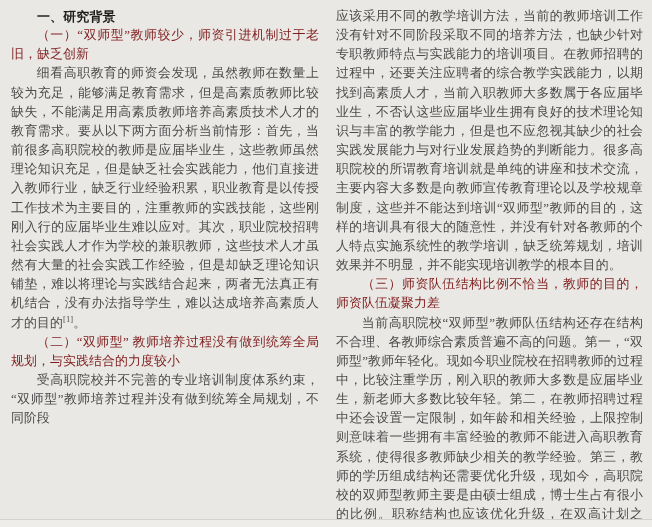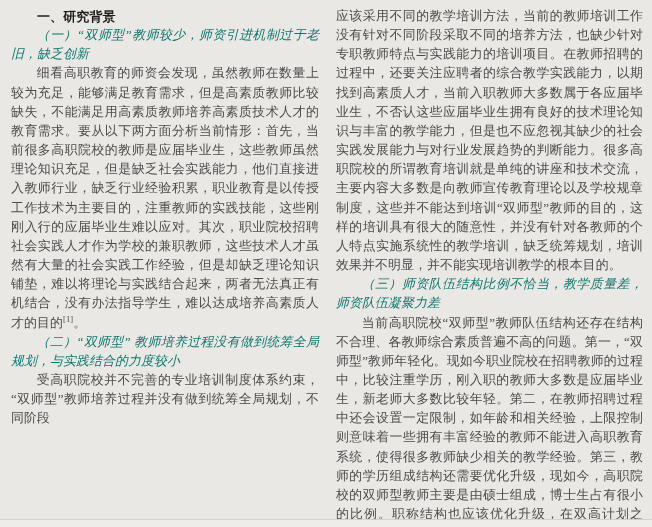--- a/index.html
+++ b/index.html
@@ -36,23 +36,22 @@
     font-weight: 700;
     color: #1d1d1d;
     font-size: 13px;
     text-indent: 2em;
     white-space: nowrap;
     text-align: left;
   }
   .para { text-indent: 2em; }
   .para.no-indent { text-indent: 0; }
   .subheading {
-    font-style: italic;
     text-indent: 2em;
-    color: #0f766e;
+    color: #7f1d1d;
   }
   sup.ref {
     font-size: 8.5px;
     line-height: 0;
     vertical-align: super;
   }
   .footer-rule {
     position: absolute;
     left: 0;
     top: 519px;
@@ -77,20 +76,20 @@
   <div class="col col-left">
     <h2 class="heading">一、研究背景</h2>
     <p class="subheading">（一）“双师型”教师较少，师资引进机制过于老旧，缺乏创新</p>
     <p class="para"><span>细看高职教育的师资会发现，虽然教师在数量上较为充足，能够满足教育需求，但是高素质教师比较缺失，不能满足用高素质教师培养高素质技术人才的教育需求。要从以下两方面分析当前情形：首先，当前很多高职院校的教师是应届毕业生，这些教师虽然理论知识充足，但是缺乏社会实践能力，他们直接进入教师行业，缺乏行业经验积累，职业教育是以传授工作技术为主要目的，注重教师的实践技能，这些刚刚入行的应届毕业生难以应对。其次，职业院校招聘社会实践人才作为学校的兼职教师，这些技术人才虽然有大量的社会实践工作经验，但是却缺乏理论知识铺垫，难以将理论与实践结合起来，两者无法真正有机结合，没有办法指导学生，难以达成培养高素质人才的目的</span><sup class="ref">[1]</sup><span>。</span></p>
     <p class="subheading">（二）“双师型” 教师培养过程没有做到统筹全局规划，与实践结合的力度较小</p>
     <p class="para">受高职院校并不完善的专业培训制度体系约束，“双师型”教师培养过程并没有做到统筹全局规划，不同阶段</p>
   </div>
 
   <div class="col col-right">
     <p class="para no-indent">应该采用不同的教学培训方法，当前的教师培训工作没有针对不同阶段采取不同的培养方法，也缺少针对专职教师特点与实践能力的培训项目。在教师招聘的过程中，还要关注应聘者的综合教学实践能力，以期找到高素质人才，当前入职教师大多数属于各应届毕业生，不否认这些应届毕业生拥有良好的技术理论知识与丰富的教学能力，但是也不应忽视其缺少的社会实践发展能力与对行业发展趋势的判断能力。很多高职院校的所谓教育培训就是单纯的讲座和技术交流，主要内容大多数是向教师宣传教育理论以及学校规章制度，这些并不能达到培训“双师型”教师的目的，这样的培训具有很大的随意性，并没有针对各教师的个人特点实施系统性的教学培训，缺乏统筹规划，培训效果并不明显，并不能实现培训教学的根本目的。</p>
-    <p class="subheading">（三）师资队伍结构比例不恰当，教学质量差，师资队伍凝聚力差</p>
+    <p class="subheading">（三）师资队伍结构比例不恰当，教师的目的，师资队伍凝聚力差</p>
     <p class="para">当前高职院校“双师型”教师队伍结构还存在结构不合理、各教师综合素质普遍不高的问题。第一，“双师型”教师年轻化。现如今职业院校在招聘教师的过程中，比较注重学历，刚入职的教师大多数是应届毕业生，新老师大多数比较年轻。第二，在教师招聘过程中还会设置一定限制，如年龄和相关经验，上限控制则意味着一些拥有丰富经验的教师不能进入高职教育系统，使得很多教师缺少相关的教学经验。第三，教师的学历组成结构还需要优化升级，现如今，高职院校的双师型教师主要是由硕士组成，博士生占有很小的比例。职称结构也应该优化升级，在双高计划之中，明确了建设高水平双师队伍的建设目</p>
   </div>
 
   <div class="footer-rule"></div>
   <div class="footer-strip"></div>
 
 </div>
 
 </body></html>

